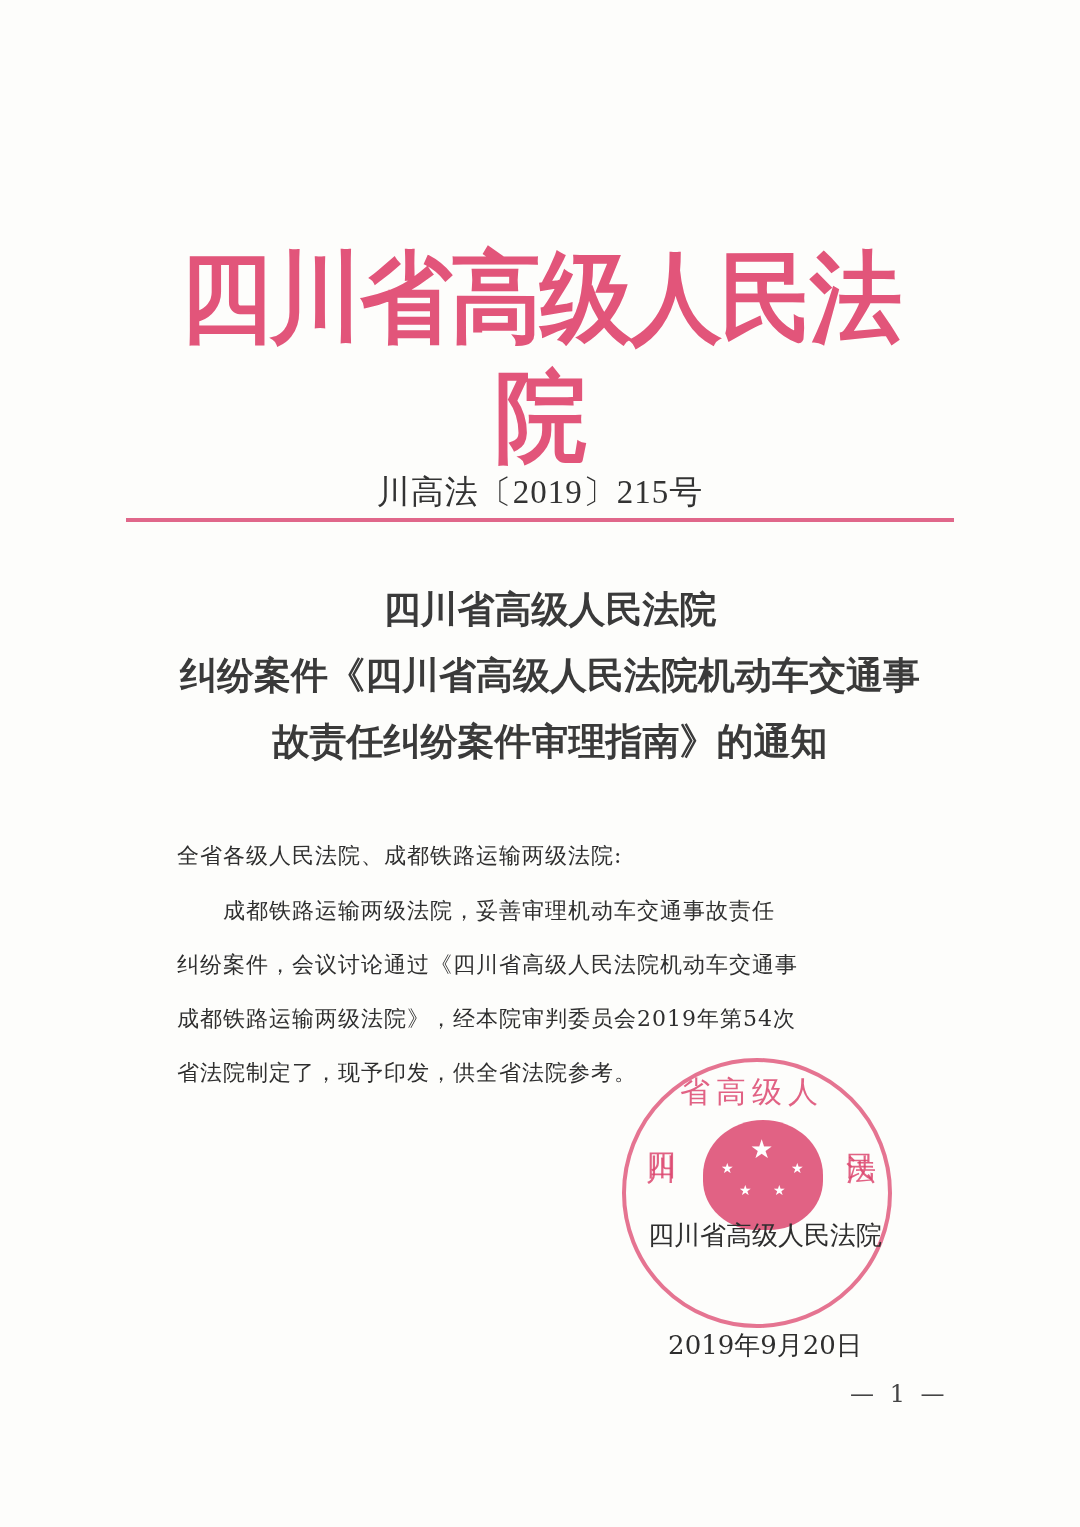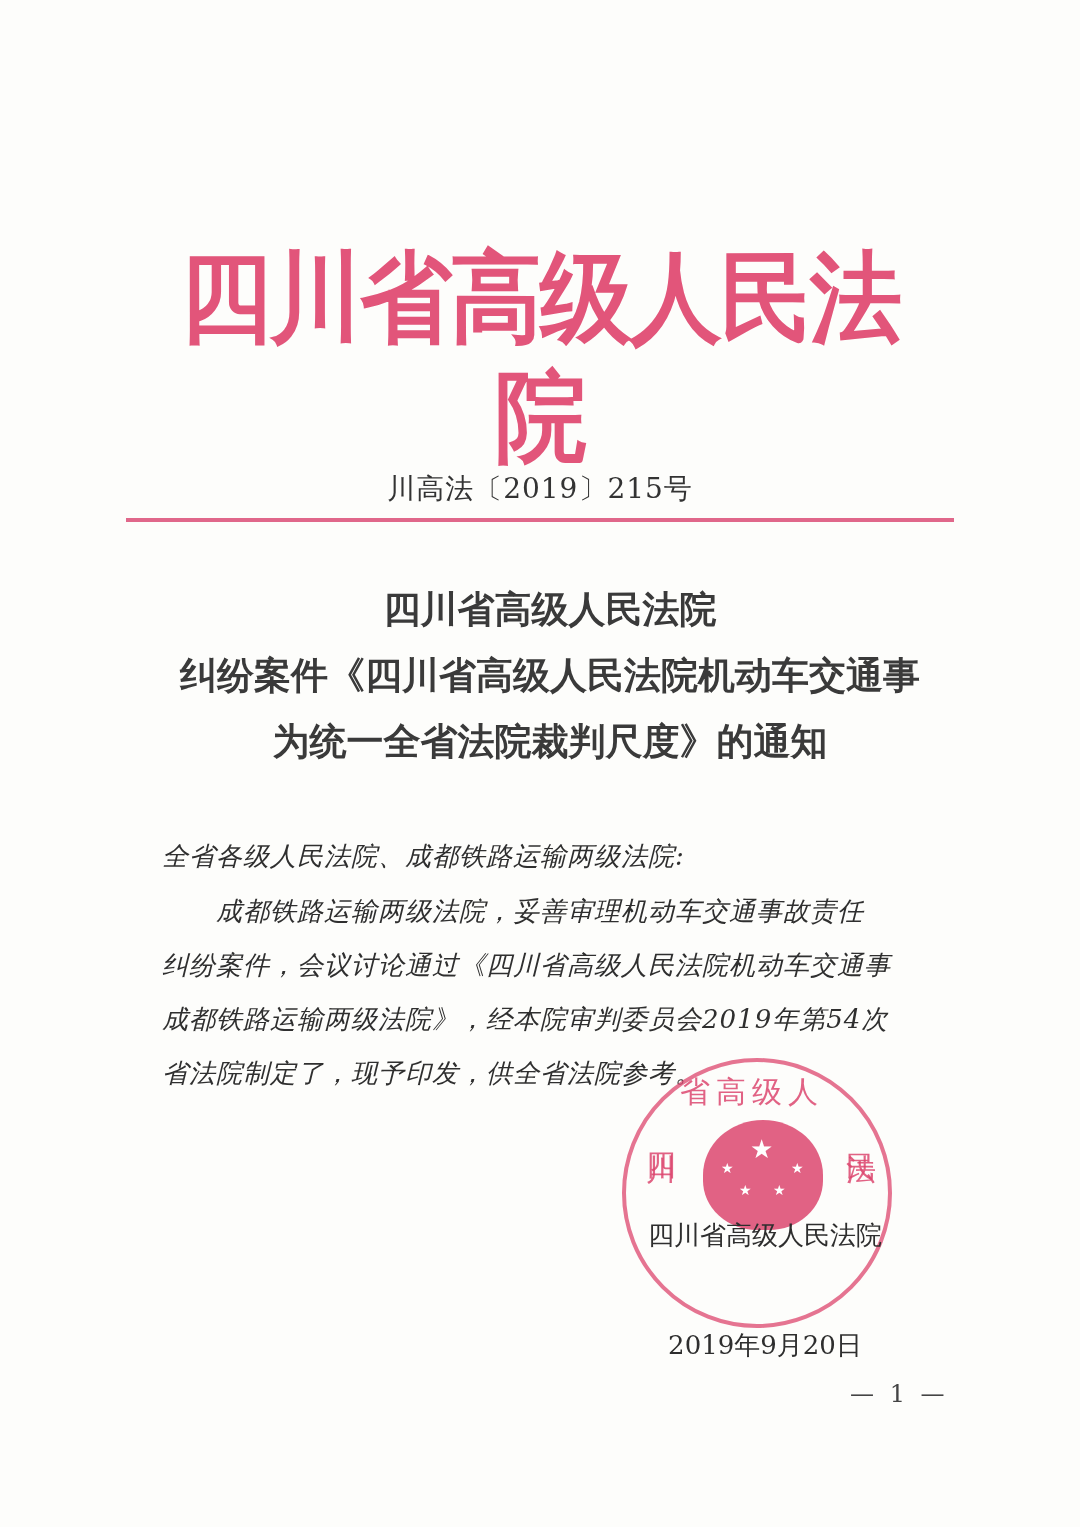--- a/index.html
+++ b/index.html
@@ -11,33 +11,33 @@
   }
   .abs { position: absolute; }
   .masthead {
     left: 140px; top: 248px; width: 800px; text-align: center;
     font-family: "DejaVu Sans", sans-serif; font-weight: bold;
     font-size: 92px; letter-spacing: -2px; line-height: 110px;
     color: #e2557a; transform: scaleY(1.08);
   }
   .docno {
     left: 0; top: 470px; width: 1080px; text-align: center;
-    font-size: 28px; color: #333; letter-spacing: 1px;
+    font-size: 33px; color: #333; letter-spacing: 1px; font-family: Liberation Serif, serif;
   }
   .redline {
     left: 126px; top: 518px; width: 828px; height: 4px; background: #e0678a;
   }
   .title {
     left: 140px; width: 820px; text-align: center;
     font-family: "DejaVu Sans", sans-serif; font-weight: bold;
     font-size: 37px; color: #3a3a3a; line-height: 66px;
   }
   .body-line {
-    left: 162px; width: 780px; font-size: 26px; color: #2f2f2f;
-    line-height: 40px; white-space: nowrap; letter-spacing: 1px; font-style: italic;
+    left: 177px; width: 780px; font-size: 22px; color: #2f2f2f;
+    line-height: 40px; white-space: nowrap; letter-spacing: 1px;
   }
   .seal {
     left: 622px; top: 1058px; width: 262px; height: 262px;
     border: 4px solid rgba(220,70,110,0.75); border-radius: 50%;
   }
   .seal-inner {
     left: 703px; top: 1120px; width: 120px; height: 110px;
     background: rgba(220,70,110,0.85); border-radius: 50% 50% 45% 45%;
   }
   .seal-star { color: #fff; font-size: 26px; }
@@ -49,21 +49,21 @@
 </style>
 </head>
 <body>
 
 <div class="abs masthead">四川省高级人民法院</div>
 <div class="abs docno">川高法〔2019〕215号</div>
 <div class="abs redline"></div>
 
 <div class="abs title" style="top:577px">四川省高级人民法院</div>
 <div class="abs title" style="top:643px">纠纷案件《四川省高级人民法院机动车交通事</div>
-<div class="abs title" style="top:709px">为统一全省法院裁判尺度》的通知</div>
+<div class="abs title" style="top:709px">故责任纠纷案件审理指南》的通知</div>
 
 <div class="abs body-line" style="top:836px">全省各级人民法院、成都铁路运输两级法院:</div>
 <div class="abs body-line" style="top:891px">　　成都铁路运输两级法院，妥善审理机动车交通事故责任</div>
 <div class="abs body-line" style="top:945px">纠纷案件，会议讨论通过《四川省高级人民法院机动车交通事</div>
 <div class="abs body-line" style="top:999px">成都铁路运输两级法院》，经本院审判委员会2019年第54次</div>
 <div class="abs body-line" style="top:1053px">省法院制定了，现予印发，供全省法院参考。</div>
 
 <div class="abs seal"></div>
 <div class="abs seal-inner">
   <span class="abs seal-star" style="left:47px;top:14px">★</span>

